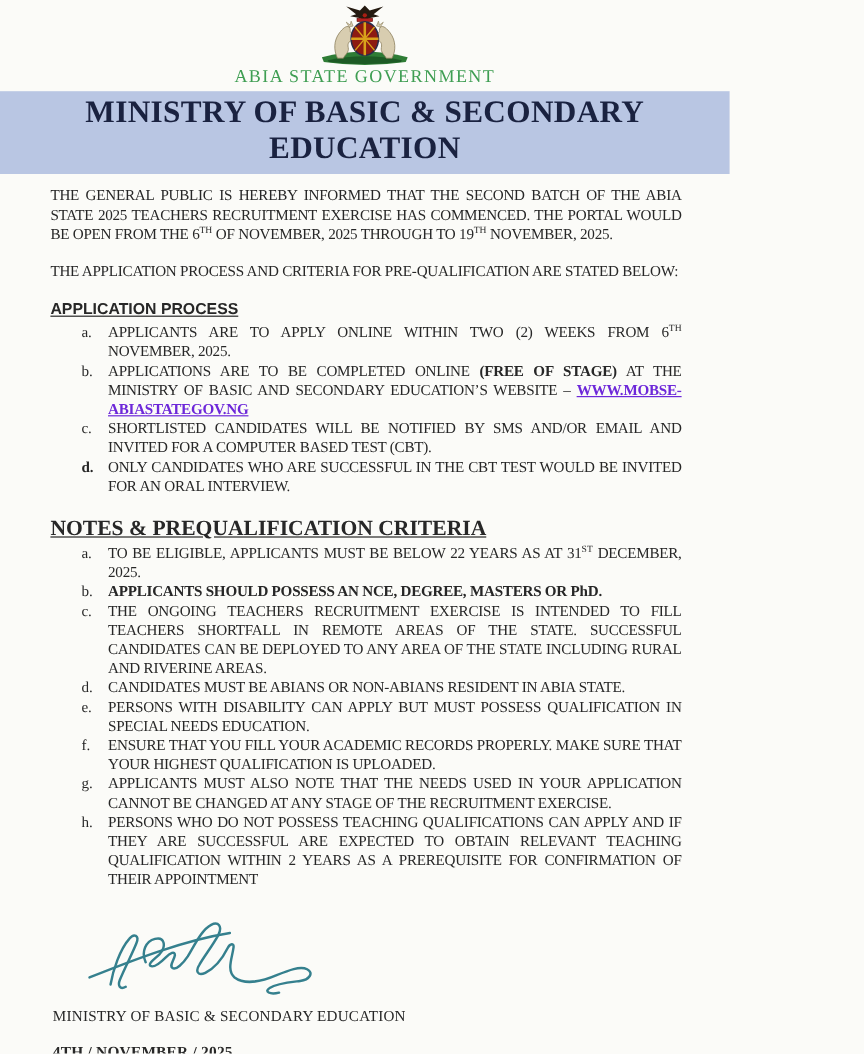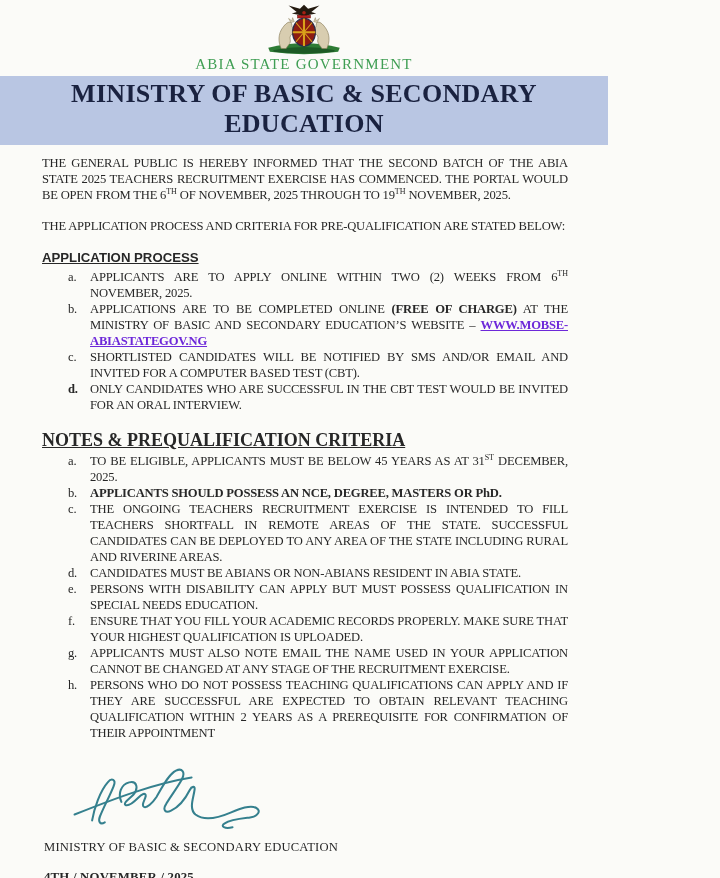--- a/index.html
+++ b/index.html
@@ -115,38 +115,38 @@
 
     <div class="heading heading-sans">APPLICATION PROCESS</div>
 
     <div class="li">
       <span class="ltr">a.</span>
       <span class="txt"><span>APPLICANTS ARE TO APPLY ONLINE WITHIN TWO (2) WEEKS FROM 6</span><sup>TH</sup><span> NOVEMBER, 2025.</span></span>
     </div>
 
     <div class="li">
       <span class="ltr">b.</span>
-      <span class="txt"><span>APPLICATIONS ARE TO BE COMPLETED ONLINE </span><span class="b">(FREE OF CHARGE)</span><span> AT THE MINISTRY OF BASIC AND SECONDARY EDUCATION’S WEBSITE – </span><span class="link">WWW.MOBSE-ABIASTATEGOV.NG</span></span>
+      <span class="txt"><span>APPLICATIONS ARE TO BE COMPLETED ONLINE </span><span class="b">(FREE OF STAGE)</span><span> AT THE MINISTRY OF BASIC AND SECONDARY EDUCATION’S WEBSITE – </span><span class="link">WWW.MOBSE-ABIASTATEGOV.NG</span></span>
     </div>
 
     <div class="li">
       <span class="ltr">c.</span>
       <span class="txt">SHORTLISTED CANDIDATES WILL BE NOTIFIED BY SMS AND/OR EMAIL AND INVITED FOR A COMPUTER BASED TEST (CBT).</span>
     </div>
 
     <div class="li">
       <span class="ltr ltr-bold">d.</span>
       <span class="txt">ONLY CANDIDATES WHO ARE SUCCESSFUL IN THE CBT TEST WOULD BE INVITED FOR AN ORAL INTERVIEW.</span>
     </div>
 
     <div class="heading heading-serif">NOTES &amp; PREQUALIFICATION CRITERIA</div>
 
     <div class="li">
       <span class="ltr">a.</span>
-      <span class="txt"><span>TO BE ELIGIBLE, APPLICANTS MUST BE BELOW 45 YEARS AS AT 31</span><sup>ST</sup><span> DECEMBER, 2025.</span></span>
+      <span class="txt"><span>TO BE ELIGIBLE, APPLICANTS MUST BE BELOW 22 YEARS AS AT 31</span><sup>ST</sup><span> DECEMBER, 2025.</span></span>
     </div>
 
     <div class="li">
       <span class="ltr">b.</span>
       <span class="txt b">APPLICANTS SHOULD POSSESS AN NCE, DEGREE, MASTERS OR PhD.</span>
     </div>
 
     <div class="li">
       <span class="ltr">c.</span>
       <span class="txt">THE ONGOING TEACHERS RECRUITMENT EXERCISE IS INTENDED TO FILL TEACHERS SHORTFALL IN REMOTE AREAS OF THE STATE. SUCCESSFUL CANDIDATES CAN BE DEPLOYED TO ANY AREA OF THE STATE INCLUDING RURAL AND RIVERINE AREAS.</span>
@@ -162,21 +162,21 @@
       <span class="txt">PERSONS WITH DISABILITY CAN APPLY BUT MUST POSSESS QUALIFICATION IN SPECIAL NEEDS EDUCATION.</span>
     </div>
 
     <div class="li">
       <span class="ltr">f.</span>
       <span class="txt">ENSURE THAT YOU FILL YOUR ACADEMIC RECORDS PROPERLY. MAKE SURE THAT YOUR HIGHEST QUALIFICATION IS UPLOADED.</span>
     </div>
 
     <div class="li">
       <span class="ltr">g.</span>
-      <span class="txt">APPLICANTS MUST ALSO NOTE EMAIL THE NAME USED IN YOUR APPLICATION CANNOT BE CHANGED AT ANY STAGE OF THE RECRUITMENT EXERCISE.</span>
+      <span class="txt">APPLICANTS MUST ALSO NOTE THAT THE NEEDS USED IN YOUR APPLICATION CANNOT BE CHANGED AT ANY STAGE OF THE RECRUITMENT EXERCISE.</span>
     </div>
 
     <div class="li">
       <span class="ltr">h.</span>
       <span class="txt">PERSONS WHO DO NOT POSSESS TEACHING QUALIFICATIONS CAN APPLY AND IF THEY ARE SUCCESSFUL ARE EXPECTED TO OBTAIN RELEVANT TEACHING QUALIFICATION WITHIN 2 YEARS AS A PREREQUISITE FOR CONFIRMATION OF THEIR APPOINTMENT</span>
     </div>
 
     <div class="signature-wrap">
       <svg width="230" height="78" viewBox="0 0 230 80" aria-hidden="true">
         <g fill="none" stroke="#35808e" stroke-width="2.1" stroke-linecap="round">

